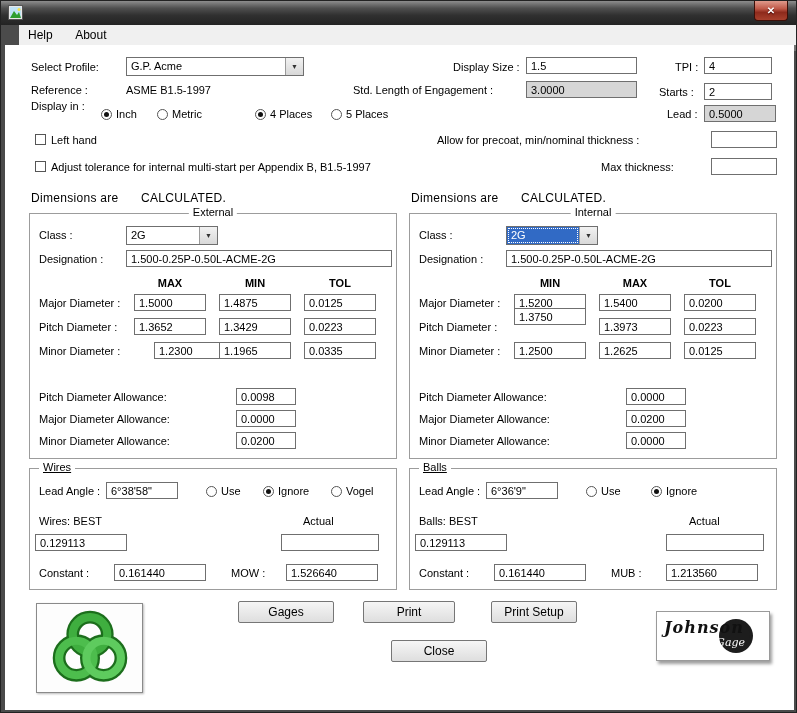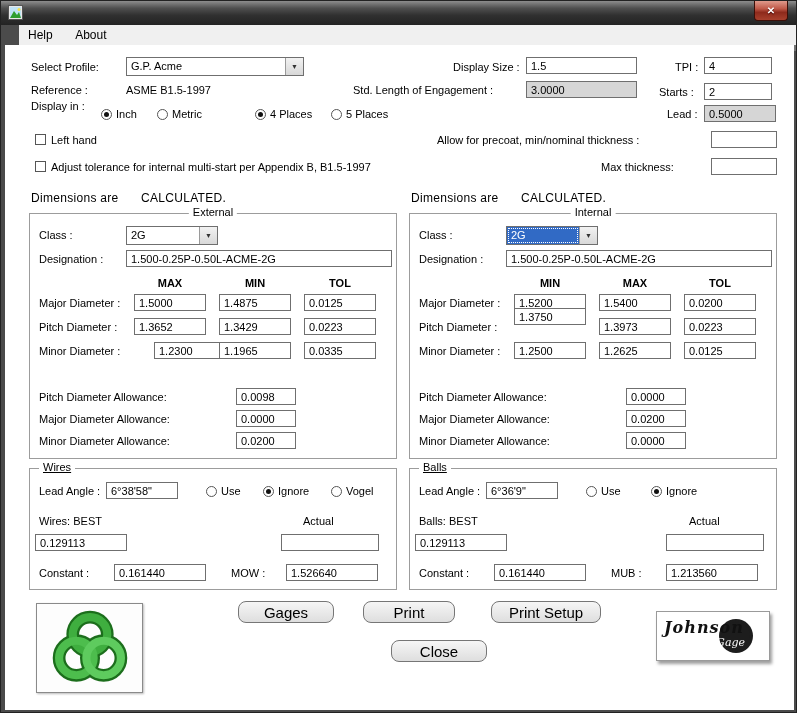--- a/index.html
+++ b/index.html
@@ -35,22 +35,22 @@
        background:#fff;box-sizing:border-box;cursor:pointer;}
   .radio.checked::after{content:'';position:absolute;left:2px;top:2px;width:5px;height:5px;
        border-radius:50%;background:#111;}
   .check{position:absolute;width:11px;height:11px;border:1px solid #555;background:#fff;
        box-sizing:border-box;cursor:pointer;}
   .group{position:absolute;border:1px solid #9c9c9c;box-sizing:border-box;}
   .group-title{position:absolute;top:-8px;background:#fff;padding:0 4px;font-size:11px;white-space:nowrap;}
   .group-title.center{left:50%;transform:translateX(-50%);}
   .group-title.left{left:9px;text-decoration:underline;}
   .colhdr{position:absolute;width:72px;text-align:center;font-size:11px;font-weight:bold;}
-  .btn{position:absolute;display:flex;align-items:center;justify-content:center;font-size:15px;
-       background:linear-gradient(#f6f6f6,#dedede);border:1px solid #767676;border-radius:8px;
+  .btn{position:absolute;display:flex;align-items:center;justify-content:center;font-size:12px;
+       background:linear-gradient(#f6f6f6,#dedede);border:1px solid #767676;border-radius:2px;
        box-sizing:border-box;cursor:pointer;color:#000;}
   .logo-box{position:absolute;left:31px;top:558px;width:105px;height:88px;background:#fdfdfd;
        border:1px solid #8a8a8a;box-shadow:1px 1px 2px #bbb;display:flex;align-items:center;justify-content:center;}
   .jg-box{position:absolute;left:651px;top:566px;width:112px;height:48px;background:#fff;
        border:1px solid #9a9a9a;box-shadow:2px 3px 3px #9f9f9f;}
   .jg-gear{position:absolute;right:16px;top:7px;width:28px;height:28px;background:#1d1d1d;
        border:3px dotted #1d1d1d;border-radius:50%;box-sizing:content-box;}
   .jg-name{position:absolute;left:7px;top:6px;font-family:"DejaVu Serif",serif;font-style:italic;
        font-weight:bold;font-size:16px;color:#111;letter-spacing:1px;}
   .jg-sub{position:absolute;right:24px;top:24px;font-family:"DejaVu Serif",serif;font-style:italic;
@@ -246,21 +246,21 @@
         <circle cx="65" cy="55" r="19" fill="none" stroke="#5ecb5e" stroke-width="9"></circle>
       </svg>
     </div>
 
     <div class="btn" style="left:233px;top:556px;width:96px;height:22px;">
       <span>Gages</span>
     </div>
     <div class="btn" style="left:358px;top:556px;width:92px;height:22px;">
       <span>Print</span>
     </div>
-    <div class="btn" style="left:486px;top:556px;width:110px;height:22px;">
+    <div class="btn" style="left:486px;top:556px;width:86px;height:22px;">
       <span>Print Setup</span>
     </div>
     <div class="btn" style="left:358px;top:595px;width:96px;height:22px;margin-left:28px;">
       <span>Close</span>
     </div>
 
     <div class="jg-box">
       <div class="jg-gear"></div>
       <div class="jg-name">Johnson</div>
       <div class="jg-sub">Gage</div>

